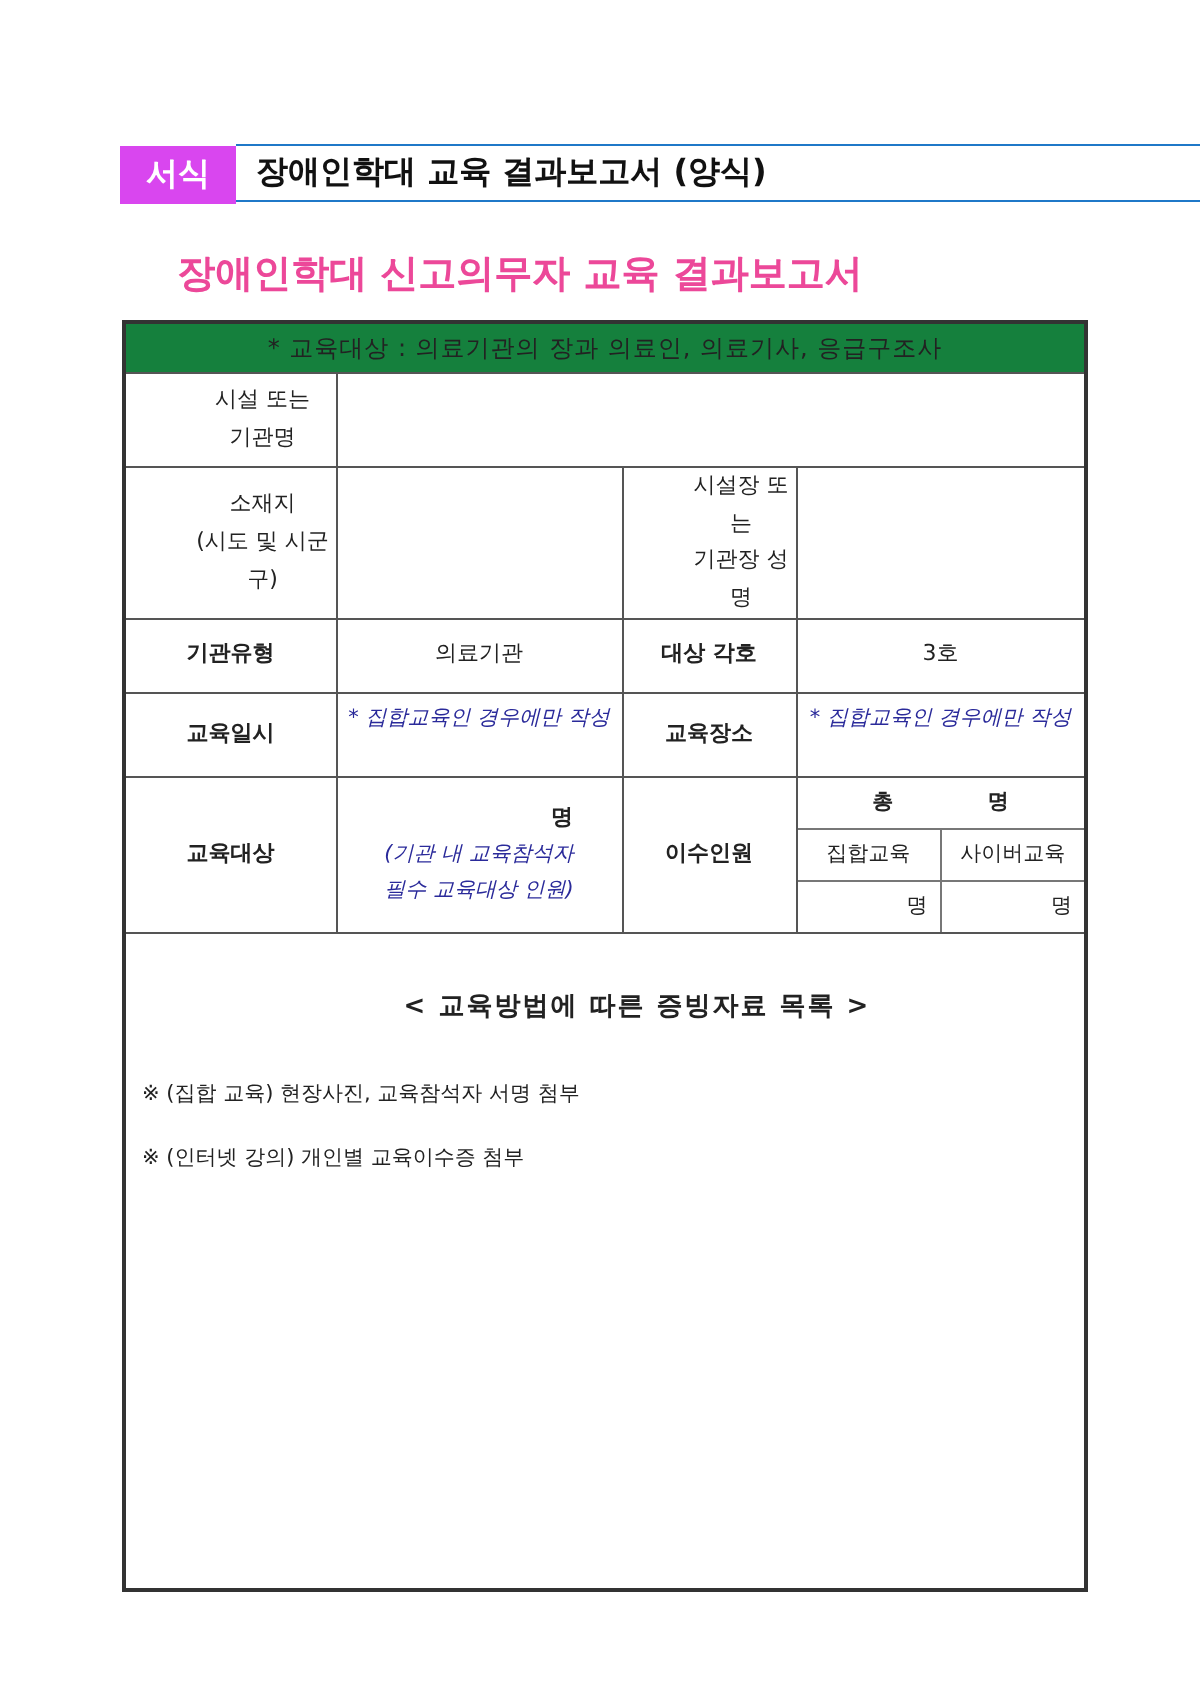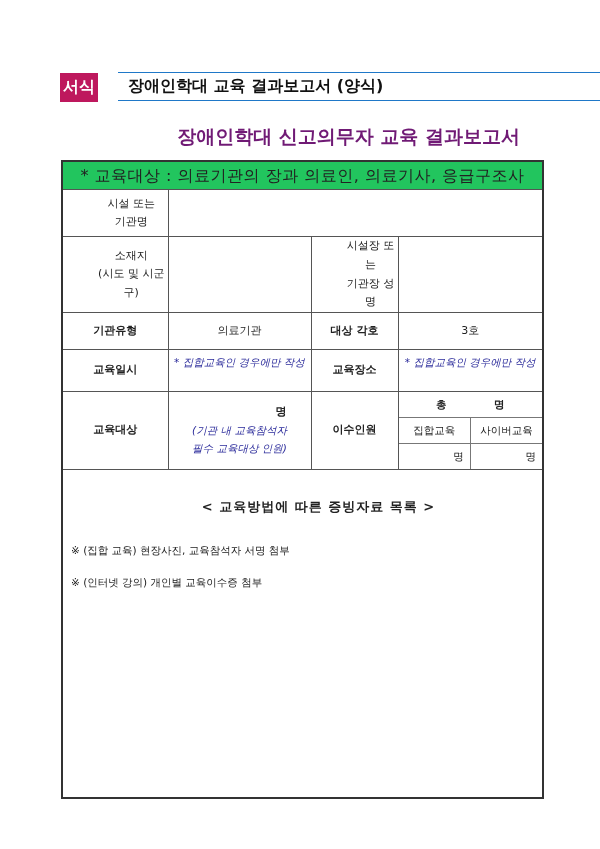--- a/index.html
+++ b/index.html
@@ -1,23 +1,23 @@
 <!DOCTYPE html>
 <html><head>
 <meta charset="utf-8">
 <style>
   html, body { margin:0; padding:0; background:#ffffff; }
   body { width:600px; height:849px; position:relative; font-family:"DejaVu Sans", sans-serif; color:#222; overflow:hidden; }
-  .form-label { position:absolute; left:60px; top:73px; width:38px; height:29px; background:#be185d; color:#fff; font-weight:bold; font-size:16px; display:flex; align-items:center; justify-content:center; }
+  .form-label { position:absolute; left:60px; top:73px; width:58px; height:29px; background:#d946ef; color:#fff; font-weight:bold; font-size:16px; display:flex; align-items:center; justify-content:center; }
   .form-title-box { position:absolute; left:118px; top:72px; width:510px; height:29px; border:1px solid #1f78c8; border-left:none; background:#fff; font-weight:bold; font-size:16px; display:flex; align-items:center; padding-left:10px; box-sizing:border-box; color:#111; }
-  .doc-title { position:absolute; left:0; top:124px; width:520px; text-align:right; font-weight:bold; font-size:19px; color:#701a75; }
+  .doc-title { position:absolute; left:0; top:124px; width:520px; text-align:center; font-weight:bold; font-size:19px; color:#ec4899; }
   table { position:absolute; left:61px; top:160px; width:481px; border-collapse:collapse; table-layout:fixed; }
   td { border:1px solid #555; font-size:11px; text-align:center; vertical-align:middle; padding:0; line-height:1.7; }
   table { border:2px solid #333; }
-  .hdr { background:#22c55e; height:24px; font-size:16px; letter-spacing:0.5px; }
+  .hdr { background:#15803d; height:24px; font-size:12px; letter-spacing:0.5px; }
   .lbl { color:#222;padding-left:32px; }
   .bold { font-weight:bold; }
   .note { color:#2a2a9a; font-style:italic; font-size:10.5px; vertical-align:top; padding-top:4px; }
   .r1 td { height:46px; }
   .r2 td { height:52px; }
   .r3 td { height:36px; }
   .r4 td { height:37px; }
   .big { height:327px; vertical-align:top; text-align:left; }
   .big-title { text-align:center; font-weight:bold; font-size:13px; margin-top:26px; letter-spacing:1px;margin-left:32px; }
   .big-line { font-size:10.5px; margin-left:8px; }

